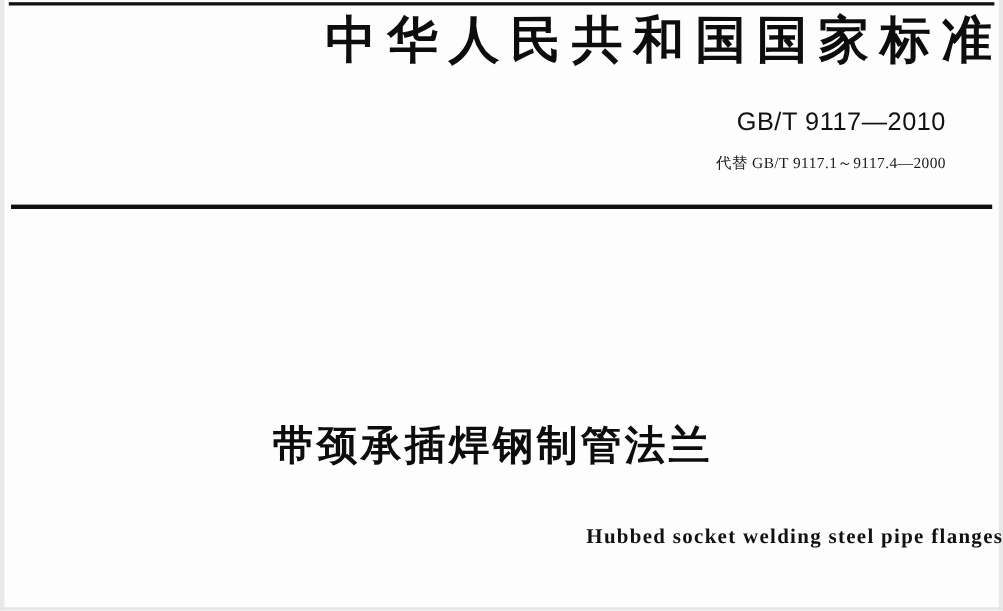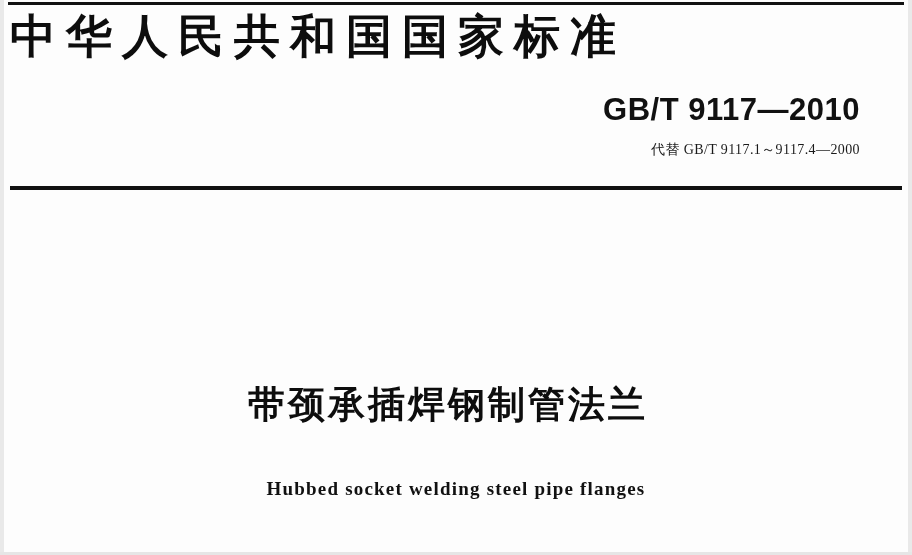--- a/index.html
+++ b/index.html
@@ -32,42 +32,42 @@
     height: 3px;
     background: #111111;
   }
 
   
   .gb-title {
     position: absolute;
     left: 0;
     right: 0;
     top: 8px;
-    text-align: left;
+    text-align: right;
     font-family: "Liberation Serif", serif;
     font-weight: bold;
     font-size: 46px;
     letter-spacing: 10px;
     line-height: 58px;
     color: #0d0d0d;
     white-space: nowrap;
     padding-left: 10px;
   }
 
   
   .std-number-block {
     position: absolute;
     right: 52px;
     top: 96px;
     text-align: right;
   }
   .std-number {
     font-family: "Liberation Sans", sans-serif;
-    font-weight: bold;
-    font-size: 31px;
+    font-weight: normal;
+    font-size: 23px;
     letter-spacing: 0.5px;
     color: #111111;
     line-height: 28px;
     white-space: nowrap;
   }
   .std-replaces {
     margin-top: 17px;
     font-family: "Liberation Serif", serif;
     font-size: 14px;
     letter-spacing: 0.4px;
@@ -100,21 +100,21 @@
     color: #0d0d0d;
     white-space: nowrap;
   }
 
   
   .doc-title-en {
     position: absolute;
     left: 0;
     right: 0;
     top: 478px;
-    text-align: center;
+    text-align: right;
     font-family: "Liberation Serif", serif;
     font-weight: bold;
     font-size: 19px;
     letter-spacing: 1.2px;
     color: #111111;
     white-space: nowrap;
   }
 
   
   .edge-left, .edge-right {

